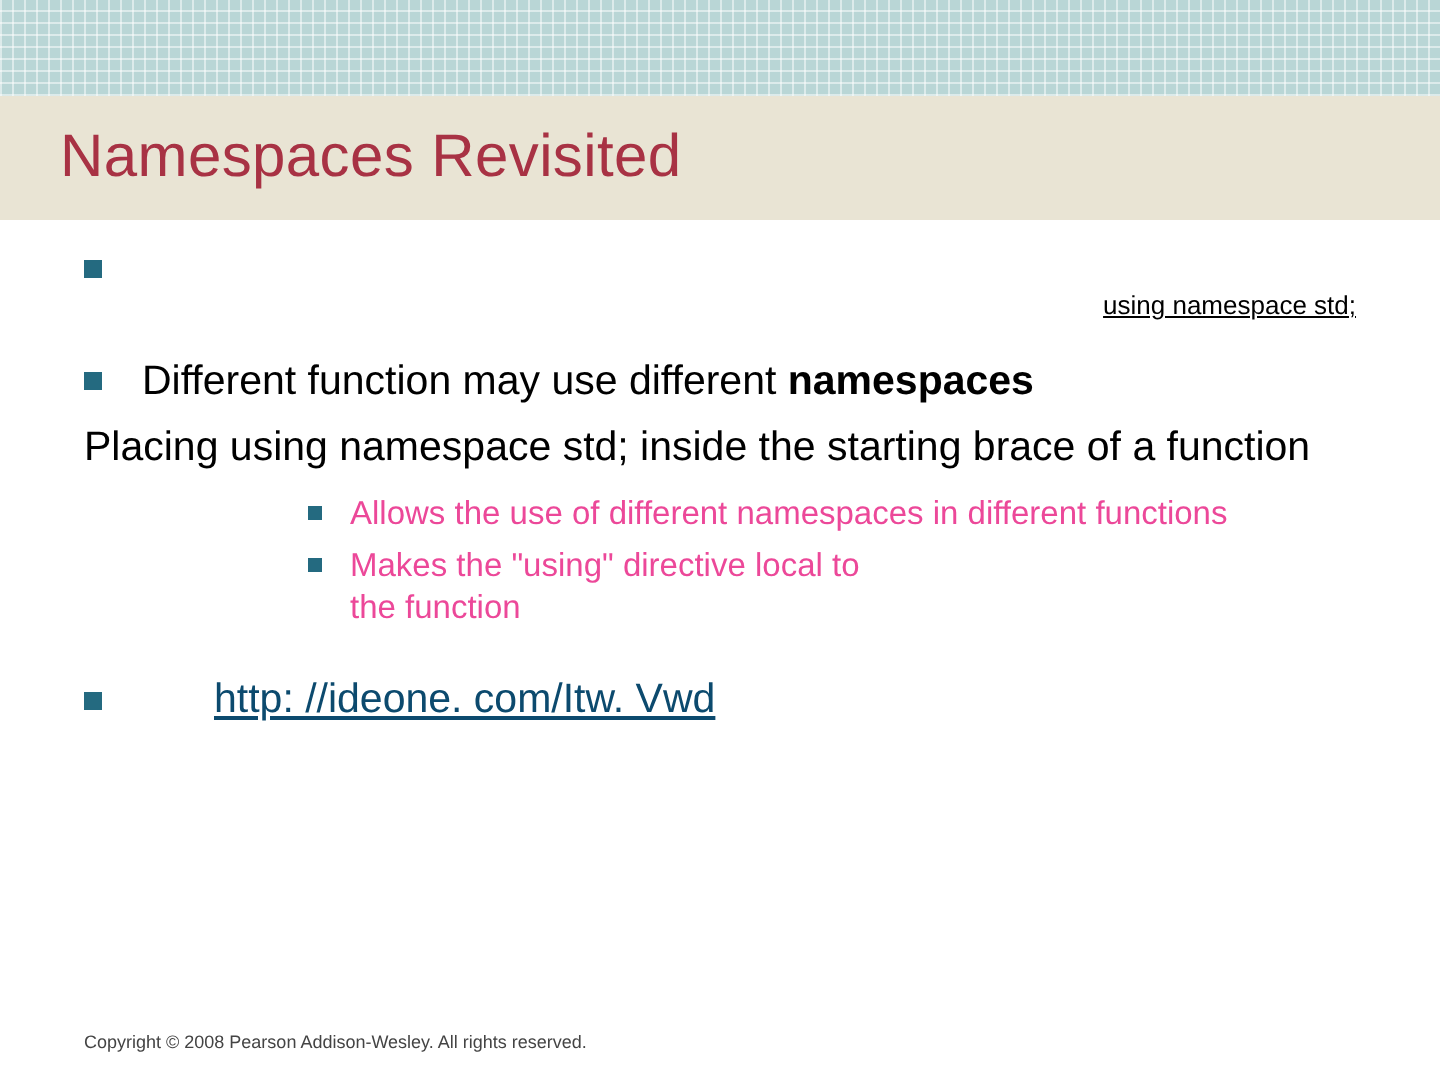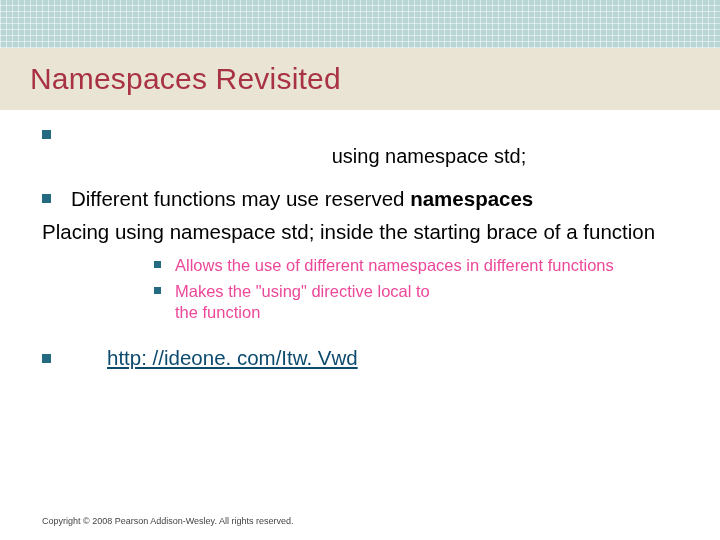--- a/index.html
+++ b/index.html
@@ -51,25 +51,26 @@
       margin-top: 8px;
       margin-right: 20px;
       flex-shrink: 0;
     }
     .item-l1 .body {
       font-size: 20.5px;
       color: #000;
       line-height: 1.3;
     }
     .centered-sub {
-      text-align: center;
+      text-align: right;
       padding-left: 138px;
-      font-size: 20px;
+      font-size: 13px;
       margin-top: 2px;
       margin-bottom: 18px;
+      text-decoration: underline;
     }
     .line2 {
       font-size: 20.5px;
       line-height: 1.3;
       margin: 4px 0 10px 0;
     }
     .sub-block {
       margin-left: 112px;
       margin-top: 6px;
     }
@@ -128,21 +129,21 @@
 <div class="content">
 
   <div class="item-l1">
     <div class="bullet"></div>
   </div>
   <div class="centered-sub">using namespace std;</div>
 
   <div class="item-l1">
     <div class="bullet"></div>
     <div class="body">
-      <span>Different functions may use reserved </span><b>namespaces</b>
+      <span>Different function may use different </span><b>namespaces</b>
     </div>
   </div>
 
   <div class="line2">Placing  using namespace std; inside the starting brace of a function</div>
 
   <div class="sub-block">
     <div class="item-l2">
       <div class="bullet-sm"></div>
       <div class="body-sm">Allows the use of different namespaces in different functions</div>
     </div>

